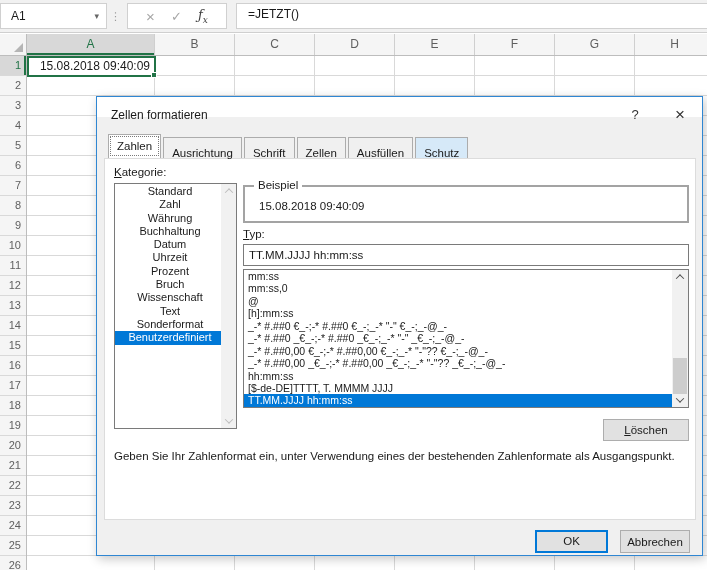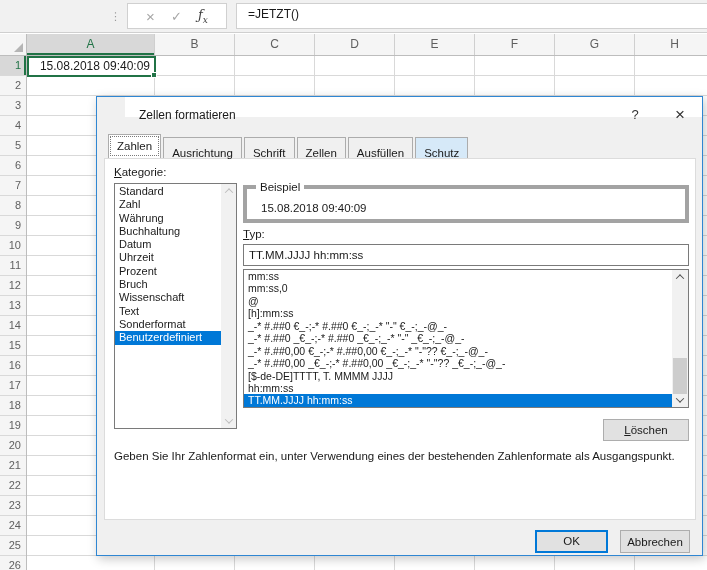--- a/index.html
+++ b/index.html
@@ -28,46 +28,46 @@
   .row-headers { position:absolute; left:0; top:56px; width:27px; bottom:0; background:#f5f5f5; border-right:1px solid #bdbdbd; overflow:hidden; }
   .row-h { height:20px; border-bottom:1px solid #d9d9d9; font-size:11px; color:#5f5f5f; text-align:right; padding-right:5px; line-height:19px; }
   .row-h.sel { background:#d8d8d8; color:#217346; box-shadow:inset -2px 0 0 #217346; }
   .grid { position:absolute; left:27px; top:56px; right:0; bottom:0; background-color:#fff; background-image:repeating-linear-gradient(to bottom, transparent 0 19px, #d9d9d9 19px 20px); display:flex; overflow:hidden; }
   .col-stripe { height:100%; border-right:1px solid #d9d9d9; flex:0 0 auto; }
   .cell-a1 { position:absolute; left:27px; top:56px; width:129px; height:21px; border:2px solid #217346; background:#fff; z-index:2; font-size:12px; text-align:right; padding-right:4px; line-height:17px; }
   .fill-handle { position:absolute; right:-3px; bottom:-3px; width:6px; height:6px; background:#217346; border:1px solid #fff; }
 
   
   .dialog { position:absolute; left:96px; top:96px; width:607px; height:460px; background:#f0f0f0; border:1px solid #2f86d2; z-index:10; box-shadow:2px 3px 10px rgba(0,0,0,.22); }
-  .dlg-title { position:absolute; left:0; top:0; right:0; height:20px; background:#fff; font-size:12px; line-height:36px; padding-left:14px;margin-left:28px; }
+  .dlg-title { position:absolute; left:0; top:0; right:0; height:20px; background:#fff; font-size:12px; line-height:36px; padding-left:14px; }
   .dlg-help { position:absolute; top:0; right:57px; width:20px; text-align:center; font-size:13px; color:#333; cursor:default; }
   .dlg-close { position:absolute; top:0; right:11px; width:22px; text-align:center; font-size:17px; color:#333; cursor:default; }
 
   .tabs { position:absolute; left:11px; top:40px; display:flex; align-items:flex-end; z-index:3; }
   .tab { height:21px; padding:9px 8px 0 8px; margin-right:2px; font-size:11.5px; background:#f0f0f0; border:1px solid #acacac; border-bottom:none; }
   .tab.hl { background:#d6e9f8; }
   .tab.active { height:24px; margin-top:-3px; background:#fff; position:relative; padding-top:5px; outline:1px dotted #7a7a7a; outline-offset:-3px; }
 
   .tabpage { position:absolute; left:7px; top:61px; width:592px; height:362px; background:#fff; border:1px solid #dcdcdc; z-index:2; }
   .lbl { position:absolute; font-size:11.5px; color:#1a1a1a; }
   .lbl-kategorie { left:9px; top:7px; }
   .cat-list { position:absolute; left:9px; top:24px; width:123px; height:246px; background:#fff; border:1px solid #7a7a7a; }
-  .cat-items { position:absolute; left:0; top:1px; right:15px; }
+  .cat-items { position:absolute; left:0; top:1px; right:15px;text-align:center; }
   .cat-item { height:13.3px; line-height:13.3px; font-size:11px; padding-left:4px; white-space:nowrap; }
   .cat-item.sel { background:#0078d7; color:#fff; }
   .sb { position:absolute; top:0; right:0; bottom:0; width:15px; background:#f1f1f1; }
   .sb-btn { position:absolute; left:0; width:15px; height:14px; display:flex; align-items:center; justify-content:center; }
   .sb-up { top:0; } .sb-down { bottom:0; }
   .chev { width:6px; height:6px; border-right:1.6px solid #bdbdbd; border-bottom:1.6px solid #bdbdbd; }
   .chev.up { transform:rotate(-135deg) translate(-1px,-1px); }
   .chev.down { transform:rotate(45deg) translate(-1px,-1px); }
   .fmt-sb .chev { border-color:#505050; }
   .sb-thumb { position:absolute; left:1px; width:13px; background:#cdcdcd; }
 
-  .example-group { position:absolute; left:138px; top:26px; width:446px; height:38px; border:4px solid #a3a3a3; }
+  .example-group { position:absolute; left:138px; top:26px; width:446px; height:38px; border:2px solid #a3a3a3; }
   .example-legend { position:absolute; top:-8px; left:9px; background:#fff; padding:0 4px; font-size:11.5px; }
   .example-value { position:absolute; left:14px; top:13px; font-size:11.5px; }
 
   .lbl-typ { left:138px; top:69px; }
   .typ-input { position:absolute; left:138px; top:85px; width:446px; height:22px; border:1px solid #7a7a7a; background:#fff; }
   .typ-input input { width:100%; height:20px; border:none; outline:none; font-family:"Liberation Sans",sans-serif; font-size:11.5px; padding-left:5px; background:transparent; color:#1a1a1a; }
 
   .fmt-list { position:absolute; left:138px; top:110px; width:446px; height:139px; background:#fff; border:1px solid #7a7a7a; }
   .fmt-items { position:absolute; left:0; top:0; right:16px; }
   .fmt-item { height:12.45px; line-height:12.45px; font-size:10.5px; padding-left:4px; white-space:pre; overflow:hidden; }
@@ -80,20 +80,24 @@
   .btn-delete { left:498px; top:260px; width:86px; height:22px; line-height:20px; }
   .help-text { position:absolute; left:9px; top:291px; width:578px; font-size:11.5px; white-space:nowrap; }
 
   .btn-ok { left:438px; top:433px; width:73px; height:23px; border:2px solid #0078d7; line-height:19px; }
   .btn-cancel { left:523px; top:433px; width:70px; height:23px; line-height:20px; }
 </style>
 </head>
 <body>
 
 <div class="formula-bar">
+  <div class="name-box">
+    <span>A1</span>
+    <span class="nb-arrow">▾</span>
+  </div>
   <div class="fb-dots">⋮</div>
   <div class="fx-box">
     <span class="fb-x">×</span>
     <span class="fb-check">✓</span>
     <span class="fb-fx"><i>ƒ</i><sub>x</sub></span>
   </div>
   <div class="formula-field">
     <input value="=JETZT()" style="">
   </div>
 </div>
@@ -211,22 +215,22 @@
     <div class="fmt-list">
       <div class="fmt-items" id="fmtItems">
           <div class="fmt-item">mm:ss</div>
           <div class="fmt-item">mm:ss,0</div>
           <div class="fmt-item">@</div>
           <div class="fmt-item">[h]:mm:ss</div>
           <div class="fmt-item">_-* #.##0 €_-;-* #.##0 €_-;_-* "-" €_-;_-@_-</div>
           <div class="fmt-item">_-* #.##0 _€_-;-* #.##0 _€_-;_-* "-" _€_-;_-@_-</div>
           <div class="fmt-item">_-* #.##0,00 €_-;-* #.##0,00 €_-;_-* "-"?? €_-;_-@_-</div>
           <div class="fmt-item">_-* #.##0,00 _€_-;-* #.##0,00 _€_-;_-* "-"?? _€_-;_-@_-</div>
+          <div class="fmt-item">hh:mm:ss</div>
           <div class="fmt-item">[$-de-DE]TTTT, T. MMMM JJJJ</div>
-          <div class="fmt-item">hh:mm:ss</div>
           <div class="fmt-item sel">TT.MM.JJJJ hh:mm:ss</div>
         </div>
       <div class="sb fmt-sb">
         <div class="sb-btn sb-up">
             <div class="chev up"></div>
           </div>
         <div class="sb-thumb"></div>
         <div class="sb-btn sb-down">
             <div class="chev down"></div>
           </div>

